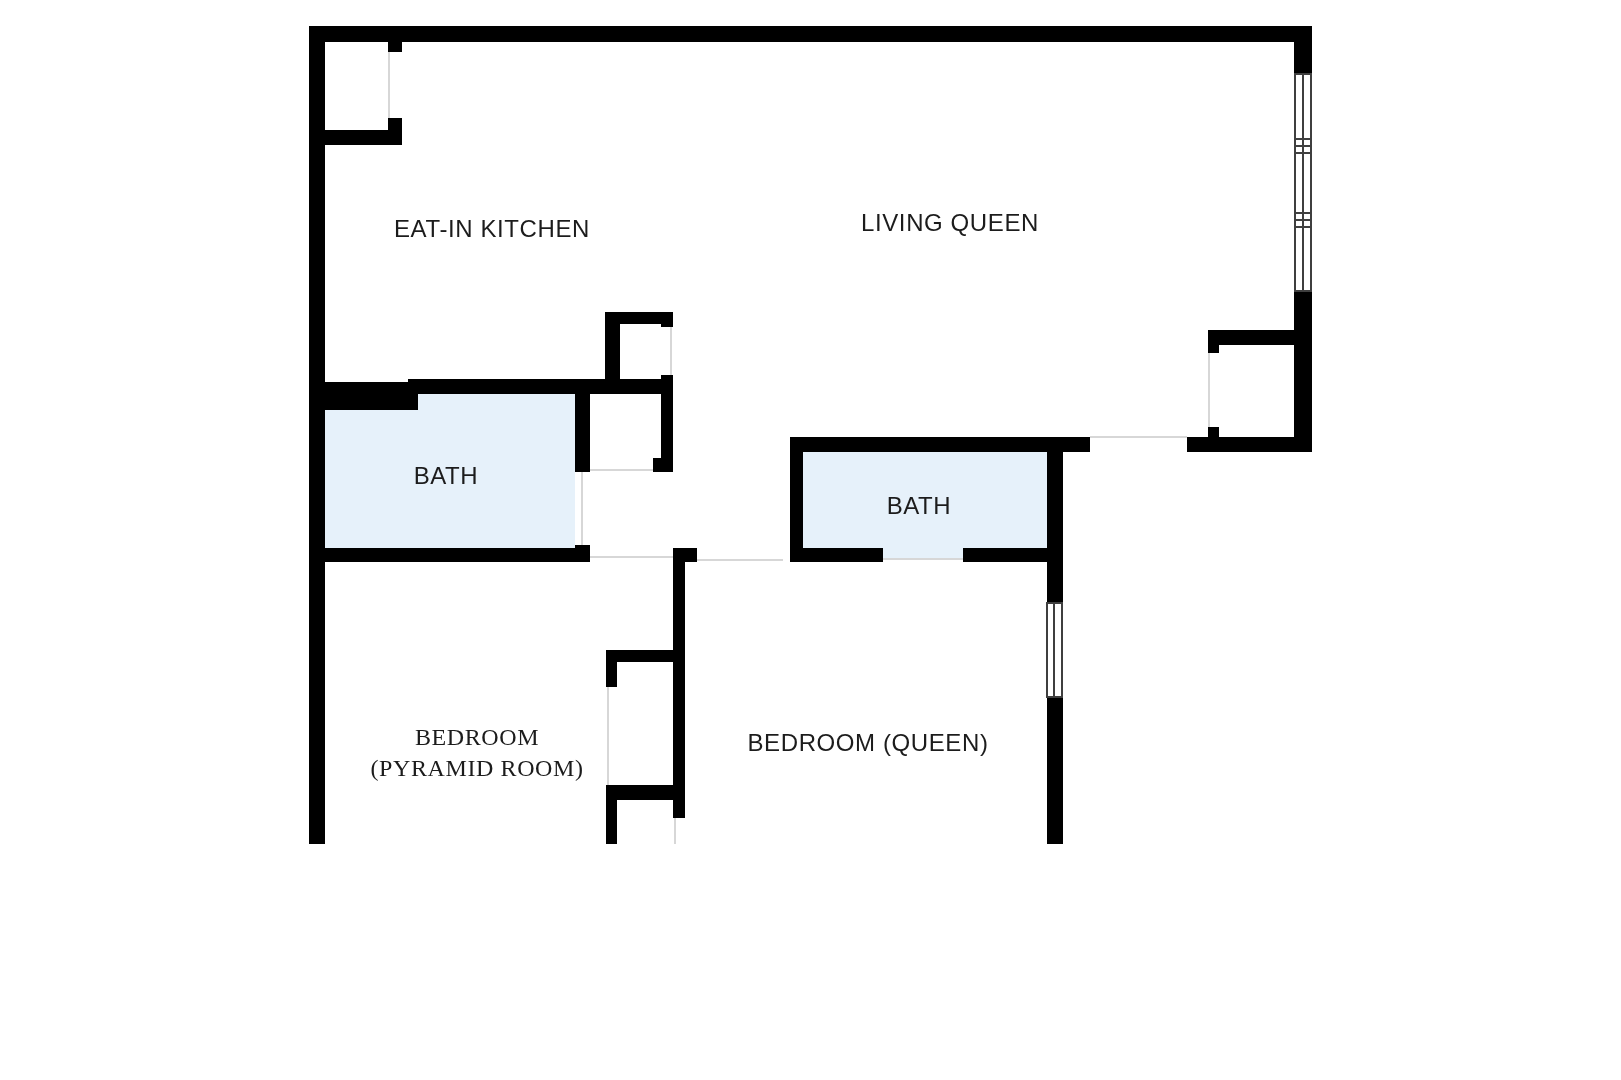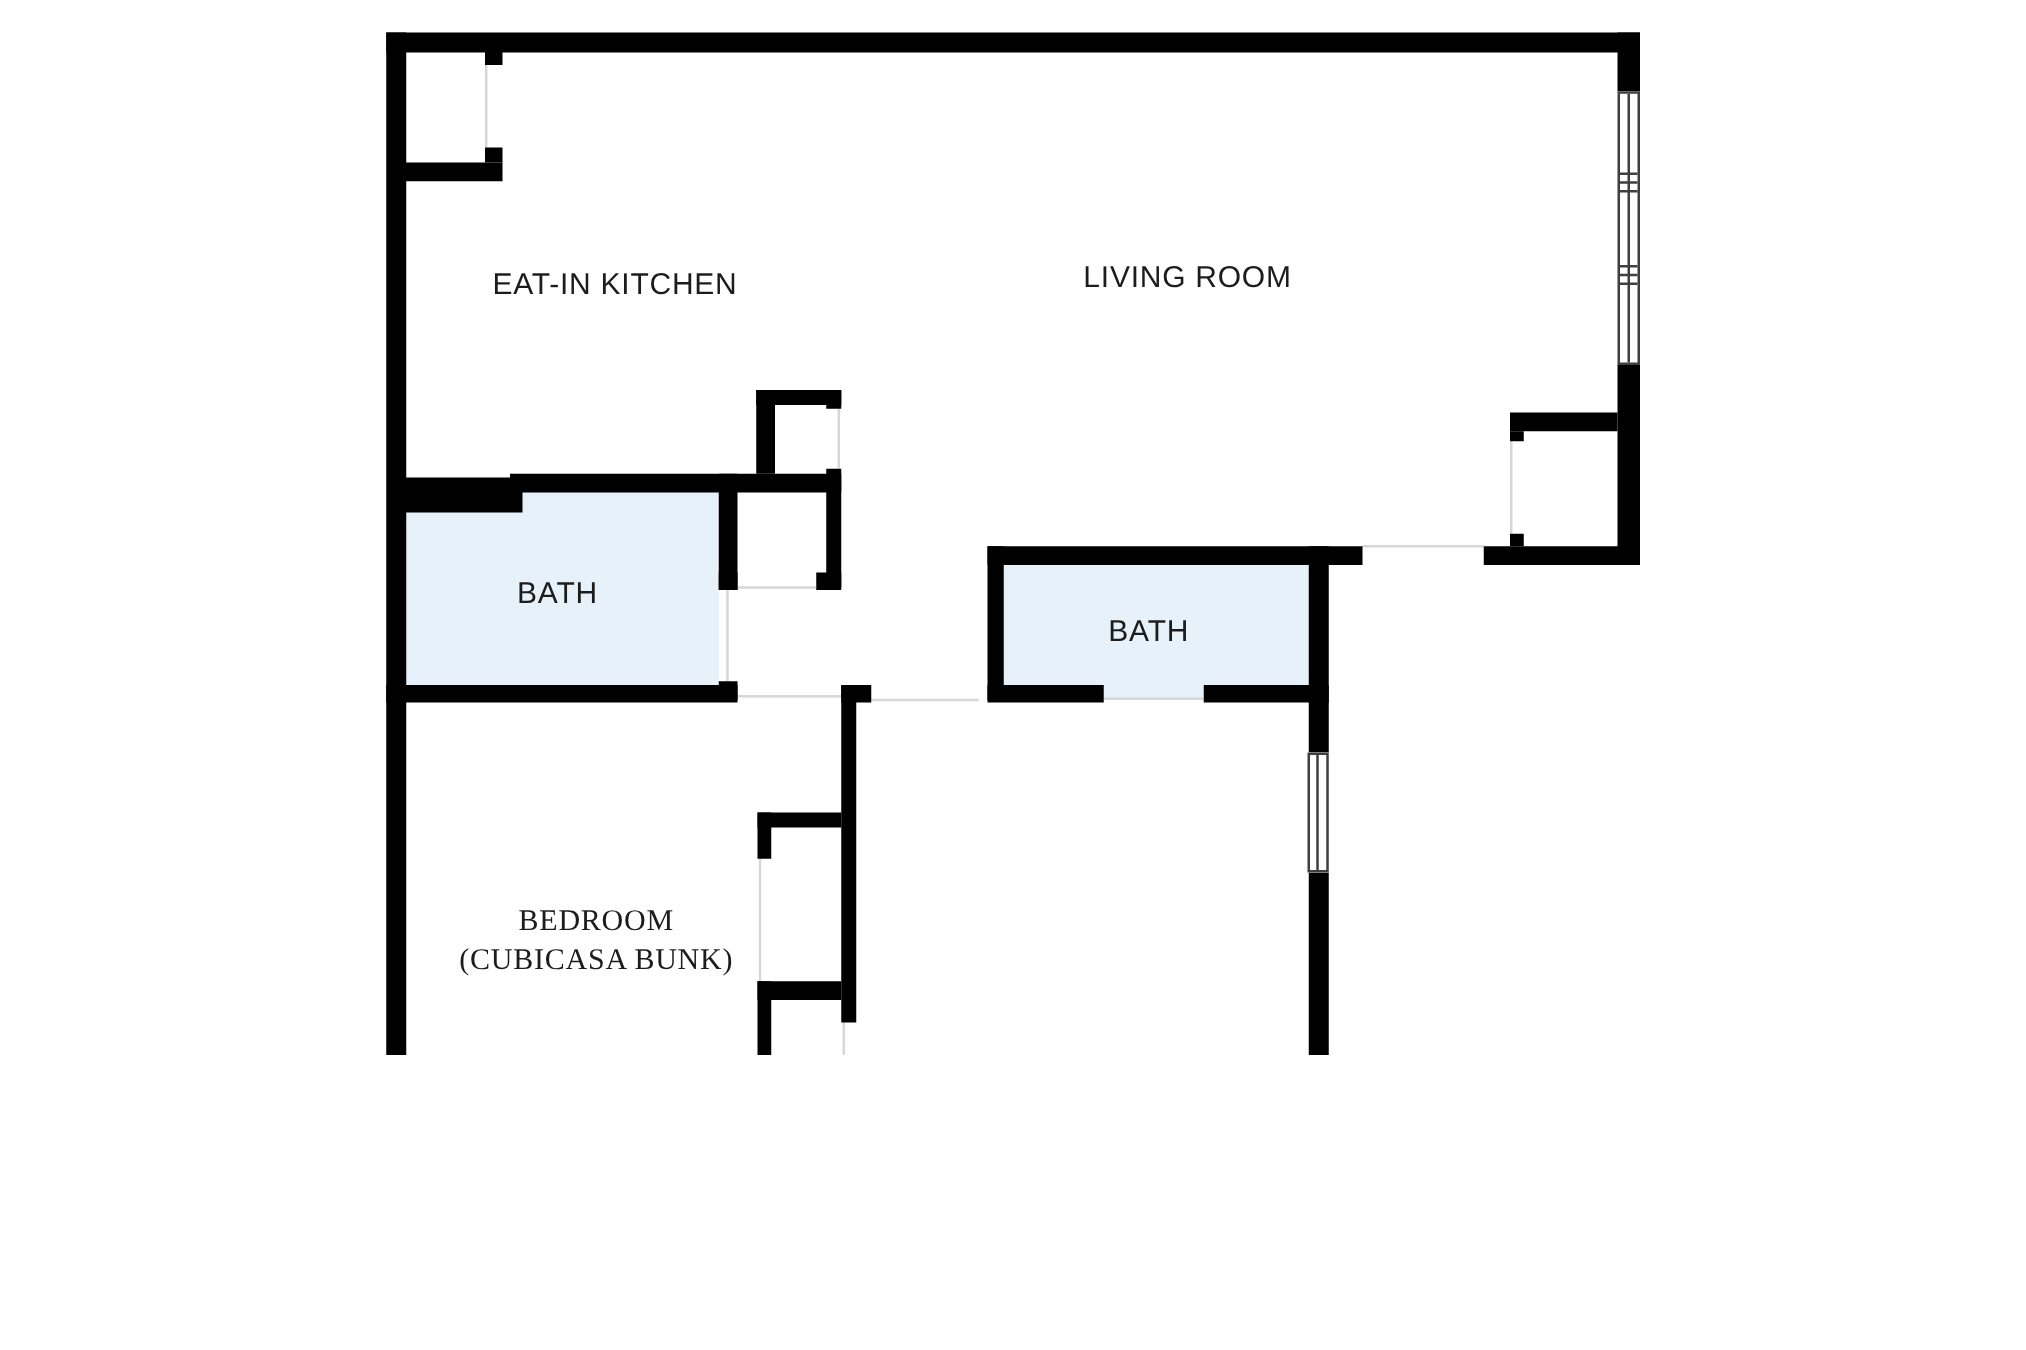--- a/index.html
+++ b/index.html
@@ -105,22 +105,23 @@
     <div class="wline" style="left:6px;top:0;width:2px;height:11px;"></div>
     <div class="wline" style="left:99px;top:0;width:2px;height:11px;"></div>
   </div>
   <div class="window" style="left:775px;top:928px;width:108px;height:15px;">
     <div class="wline" style="left:0;top:5px;width:104px;height:2px;"></div>
     <div class="wline" style="left:6px;top:0;width:2px;height:11px;"></div>
     <div class="wline" style="left:96px;top:0;width:2px;height:11px;"></div>
   </div>
 
   <div class="room-label" style="left:492px;top:228px;">EAT-IN KITCHEN</div>
-  <div class="room-label" style="left:950px;top:222px;">LIVING ROOM</div>
+  <div class="room-label" style="left:950px;top:222px;">LIVING QUEEN</div>
   <div class="room-label" style="left:446px;top:475px;">BATH</div>
   <div class="room-label" style="left:919px;top:505px;">BATH</div>
   <div class="room-label" style="left:477px;top:753px;font-family:Liberation Serif, serif;">
     <span style="display:block;">BEDROOM</span>
-    <span style="display:block;">(CUBICASA BUNK)</span>
+    <span style="display:block;">(PYRAMID ROOM)</span>
   </div>
+  <div class="room-label" style="left:868px;top:742px;">BEDROOM (QUEEN)</div>
 
 
 </div>
 
 </body></html>

